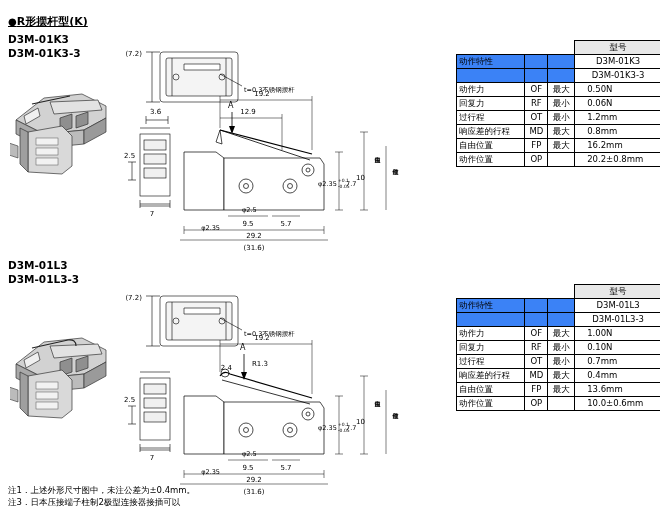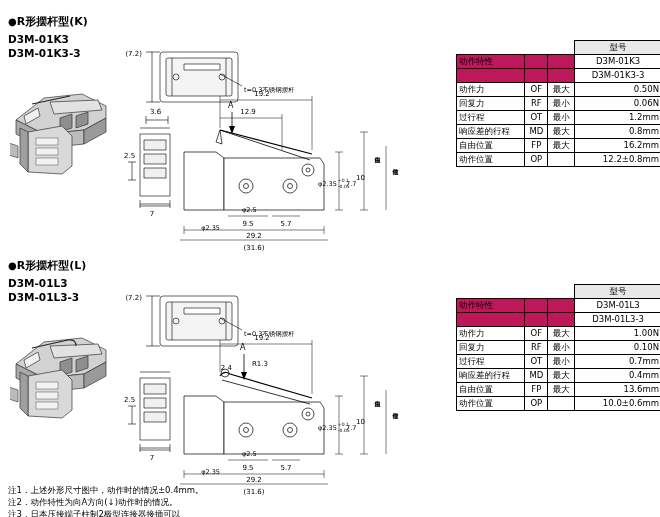--- a/index.html
+++ b/index.html
@@ -11,39 +11,39 @@
     color:#000;
     position:relative;
     overflow:hidden;
   }
   .sec{position:absolute;left:0;width:660px;}
   .sec1{top:14px;}
   .sec2{top:258px;}
 
   
   .head{position:absolute;left:8px;top:0;width:150px;}
-  .head .title{font-size:11px;font-weight:bold;margin:0 0 3px 0;letter-spacing:0px;}
+  .head .title{font-size:11px;font-weight:bold;margin:0 0 3px 0;letter-spacing:0px;text-decoration:underline;}
   .head .title .bullet{font-size:10px;}
   .head .model{font-size:10.5px;font-weight:bold;line-height:14px;}
 
   
   .photo{position:absolute;left:10px;top:44px;width:120px;height:120px;}
   .photo svg{display:block;}
 
   
   .draw{position:absolute;left:124px;top:20px;width:300px;height:220px;}
   .draw svg{display:block;}
 
   
   .spec{position:absolute;left:456px;top:26px;width:206px;border-collapse:collapse;}
   .spec td,.spec th{border:1px solid #000;font-size:8.5px;padding:1px 2px;line-height:11px;}
   .spec .hdr{background:#e8e8e8;text-align:center;font-weight:normal;}
-  .spec .lbl{background:#be185d;}
+  .spec .lbl{background:#3b82f6;}
   .spec .c{text-align:center;}
-  .spec .val{text-align:right;padding-left:12px;}
+  .spec .val{text-align:left;padding-left:12px;}
   .spec .mt{background:#ffffff;}
 
   
   .notes{position:absolute;left:8px;top:484px;width:640px;font-size:8.5px;line-height:12px;}
   .notes div{white-space:nowrap;}
 </style>
 </head>
 <body>
 
 <div class="sec sec1">
@@ -234,32 +234,29 @@
     <tr>
       <td>自由位置</td>
       <td class="c">FP</td>
       <td class="c">最大</td>
       <td class="val">16.2mm</td>
     </tr>
     <tr>
       <td>动作位置</td>
       <td class="c">OP</td>
       <td class="c"></td>
-      <td class="val">12.2±0.8mm</td>
+      <td class="val">20.2±0.8mm</td>
     </tr>
   </tbody>
     </table>
 </div>
 
 <div class="sec sec2">
 
   <div class="head">
-    <div class="title">
-      <span class="bullet">●</span><span>R形摆杆型(L)</span>
-    </div>
     <div class="model">D3M-01L3</div>
     <div class="model">D3M-01L3-3</div>
   </div>
 
   <div class="photo">
     <svg width="120" height="120" viewBox="0 0 120 120">
       <g stroke="#333" fill="#c9c9c9" stroke-width="0.7">
         <path d="M6 62 L34 40 L72 36 L96 48 L96 60 L74 72 L34 76 Z" fill="#d2d2d2"></path>
         <path d="M6 62 L6 76 L34 90 L34 76 Z" fill="#a9a9a9"></path>
         <path d="M34 76 L34 90 L74 86 L74 72 Z" fill="#bcbcbc"></path>
@@ -430,16 +427,15 @@
       <td>动作位置</td>
       <td class="c">OP</td>
       <td class="c"></td>
       <td class="val">10.0±0.6mm</td>
     </tr>
   </tbody>
     </table>
 </div>
 
 <div class="notes">
-  <div>注1．上述外形尺寸图中，动作时的情况±0.4mm。</div>
-  <div>注2．动作特性为向A方向(↓)动作时的情况。</div>
+  <div>注1．上述外形尺寸图中，未注公差为±0.4mm。</div>
   <div>注3．日本压接端子柱制2极型连接器接插可以</div>
 </div>
 
 </body></html>

